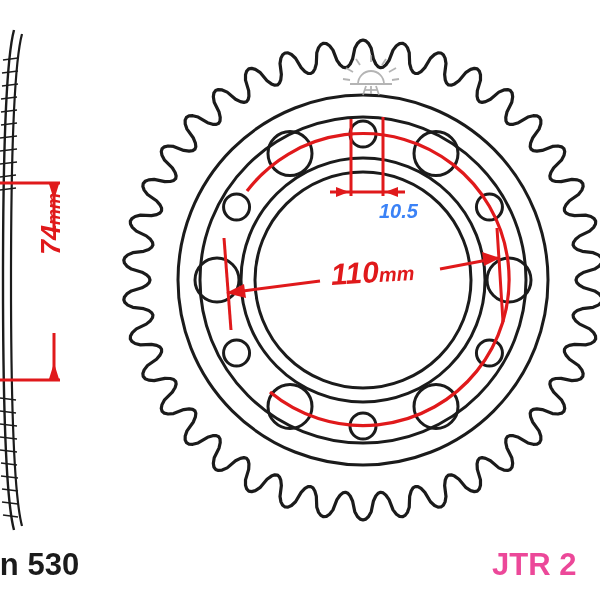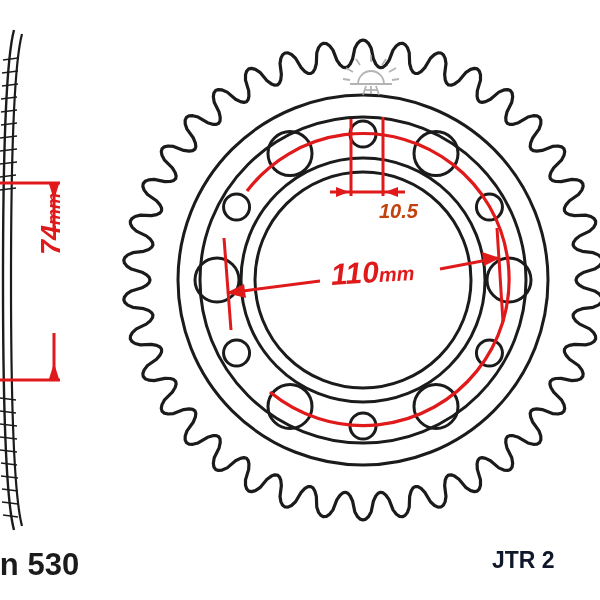--- a/index.html
+++ b/index.html
@@ -37,22 +37,22 @@
   #label-chain {
     left: -26px;
     top: 547px;
     font-size: 31px;
     color: #1b1b1b;
     letter-spacing: 0px;
   }
   #label-part {
     left: 492px;
     top: 547px;
-    font-size: 23px;
-    color: #0f172a;
+    font-size: 31px;
+    color: #ec4899;
     letter-spacing: 0px;
   }
   #dim-110 {
     left: 331px;
     top: 258px;
     font-size: 30px;
     font-style: italic;
     font-weight: bold;
     color: #e0191b;
     transform: rotate(-3.5deg);
@@ -60,21 +60,21 @@
   }
   #dim-110 .unit {
     font-size: 20px;
   }
   #dim-105 {
     left: 379px;
     top: 200px;
     font-size: 20px;
     font-style: italic;
     font-weight: bold;
-    color: #c2410c;
+    color: #3b82f6;
   }
   #dim-74 {
     left: 36px;
     top: 255px;
     font-size: 27px;
     font-style: italic;
     font-weight: bold;
     color: #e0191b;
     transform: rotate(-90deg);
     transform-origin: left top;

